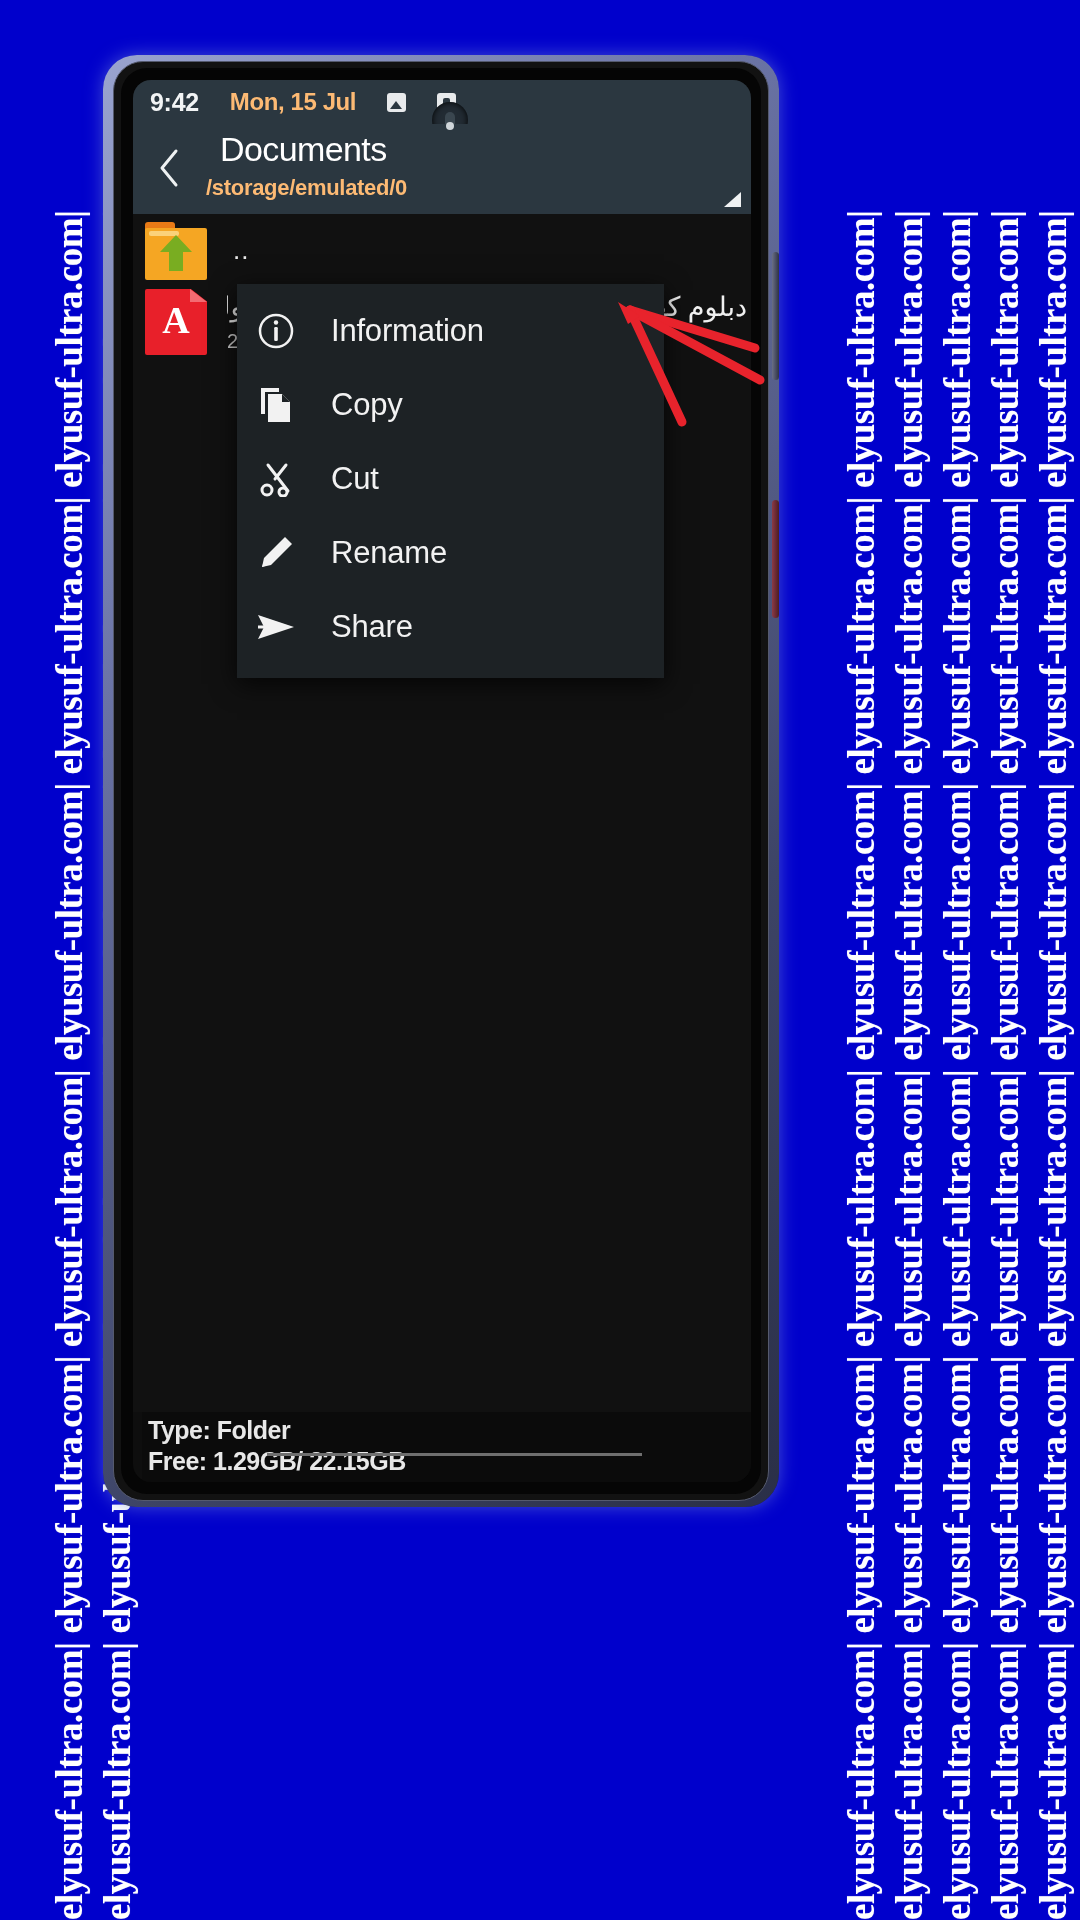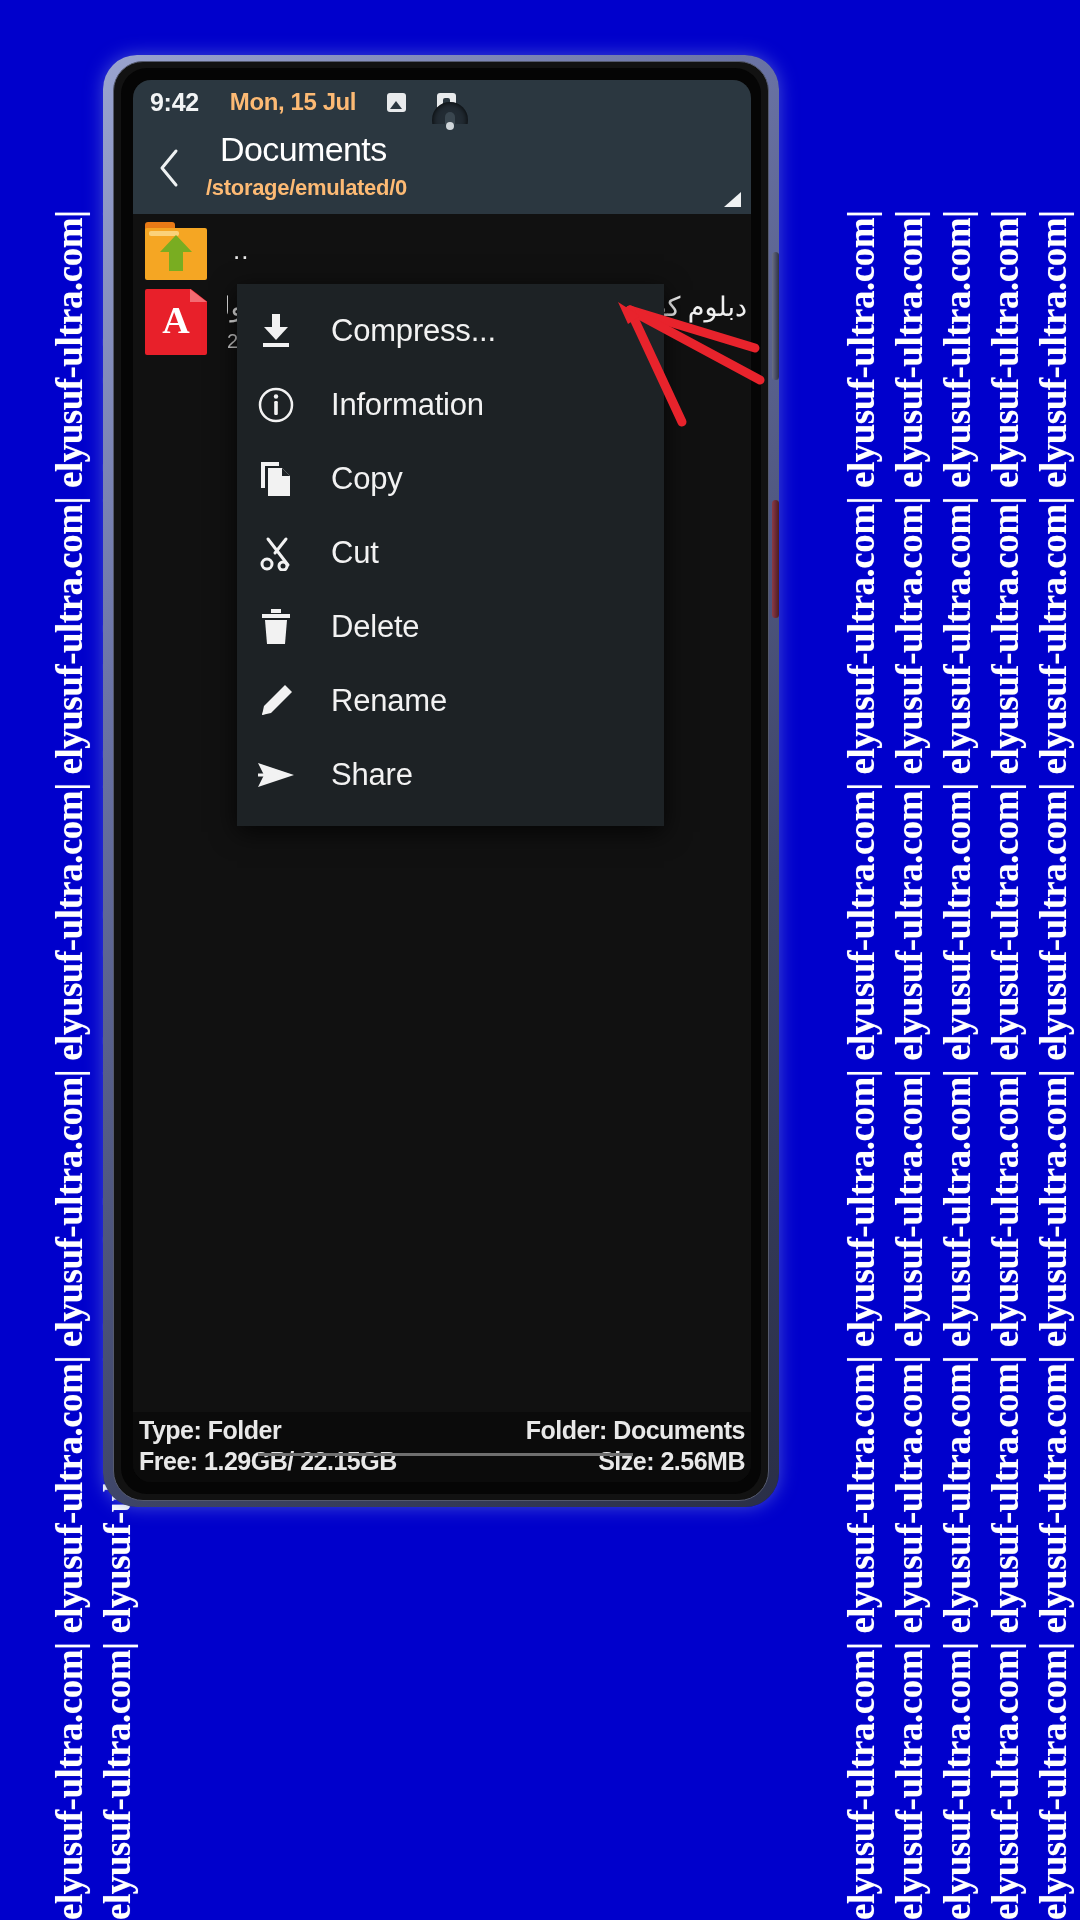--- a/index.html
+++ b/index.html
@@ -346,26 +346,25 @@
   .menu-label {
     margin-left: 34px;
     color: #f2f2f2;
     font-size: 31px;
     letter-spacing: -0.2px;
   }
 
   
   .bottombar {
     position: absolute;
-    left: 0; bottom: 0;
+    left: 9px; bottom: 0;
     width: 618px;
     height: 70px;
     background: #0b0b0b;
     display: flex;
-    justify-content: space-between;
     padding: 4px 6px 0 6px;
     box-sizing: border-box;
     gap: 38px;
   }
   .bb-col { display: flex; flex-direction: column; gap: 2px; }
   .bb-col.right { text-align: right; }
   .bb-text {
     color: #e8e8e8;
     font-size: 25px;
     font-weight: bold;
@@ -454,30 +453,20 @@
         <div class="file-name">دبلوم كفر - 1 ابتدائي - ترم 2 - مذكرة 1 - ذاكرولي.pdf</div>
         <div class="file-size">2.56</div>
       </div>
     </div>
 
   </div>
 
   <div class="context-menu">
 
 
-    <div class="menu-item">
-      <span class="menu-icon">
-        <svg width="34" height="36" viewBox="0 0 34 36">
-          <rect x="13" y="1" width="8" height="15" fill="#f2f2f2"></rect>
-          <polygon points="5,14 29,14 17,27" fill="#f2f2f2"></polygon>
-          <rect x="4" y="30" width="26" height="4" fill="#f2f2f2"></rect>
-        </svg>
-      </span>
-      <span class="menu-label">Compress...</span>
-    </div>
 
     <div class="menu-item">
       <span class="menu-icon">
         <svg width="38" height="38" viewBox="0 0 38 38">
           <circle cx="19" cy="19" r="16" fill="none" stroke="#f2f2f2" stroke-width="2.5"></circle>
           <circle cx="19" cy="10.5" r="2.2" fill="#f2f2f2"></circle>
           <rect x="17.2" y="15" width="3.6" height="14" rx="1.2" fill="#f2f2f2"></rect>
         </svg>
       </span>
       <span class="menu-label">Information</span>
@@ -499,30 +488,20 @@
         <svg width="36" height="36" viewBox="0 0 36 36">
           <line x1="10" y1="4" x2="30" y2="30" stroke="#f2f2f2" stroke-width="3" stroke-linecap="round"></line>
           <line x1="28" y1="4" x2="17" y2="18" stroke="#f2f2f2" stroke-width="3" stroke-linecap="round"></line>
           <circle cx="9" cy="29" r="5" fill="none" stroke="#f2f2f2" stroke-width="3"></circle>
           <circle cx="25" cy="31" r="4" fill="none" stroke="#f2f2f2" stroke-width="3"></circle>
         </svg>
       </span>
       <span class="menu-label">Cut</span>
     </div>
 
-    <div class="menu-item">
-      <span class="menu-icon">
-        <svg width="32" height="38" viewBox="0 0 32 38">
-          <rect x="11" y="1" width="10" height="4" fill="#f2f2f2"></rect>
-          <rect x="2" y="6" width="28" height="4" fill="#f2f2f2"></rect>
-          <path d="M5 12 h22 l-2 24 h-18 Z" fill="#f2f2f2"></path>
-        </svg>
-      </span>
-      <span class="menu-label">Delete</span>
-    </div>
 
     <div class="menu-item">
       <span class="menu-icon">
         <svg width="36" height="36" viewBox="0 0 36 36">
           <path d="M27 2 l7 7 l-21 21 l-9 2 l2 -9 Z" fill="#f2f2f2"></path>
           <path d="M4 32 l3 -1 l-2 -2 Z" fill="#f2f2f2"></path>
         </svg>
       </span>
       <span class="menu-label">Rename</span>
     </div>
@@ -537,24 +516,20 @@
       <span class="menu-label">Share</span>
     </div>
 
   </div>
 
   <div class="bottombar">
     <div class="bb-col">
       <span class="bb-text">Type: Folder</span>
       <span class="bb-text">Free: 1.29GB/ 22.15GB</span>
     </div>
-    <div class="bb-col right">
-      <span class="bb-text">Folder: Documents</span>
-      <span class="bb-text">Size: 2.56MB</span>
-    </div>
     <div class="progress-line"></div>
   </div>
 
 </div>
 
 <svg class="annot" viewBox="0 0 230 180">
   <path d="M70 40 L195 78" stroke="#e8232c" stroke-width="9" stroke-linecap="round" fill="none"></path>
   <path d="M70 40 L200 110" stroke="#e8232c" stroke-width="9" stroke-linecap="round" fill="none"></path>
   <path d="M70 40 L122 152" stroke="#e8232c" stroke-width="9" stroke-linecap="round" fill="none"></path>
   <path d="M58 32 L80 46 L68 54 Z" fill="#e8232c"></path>

